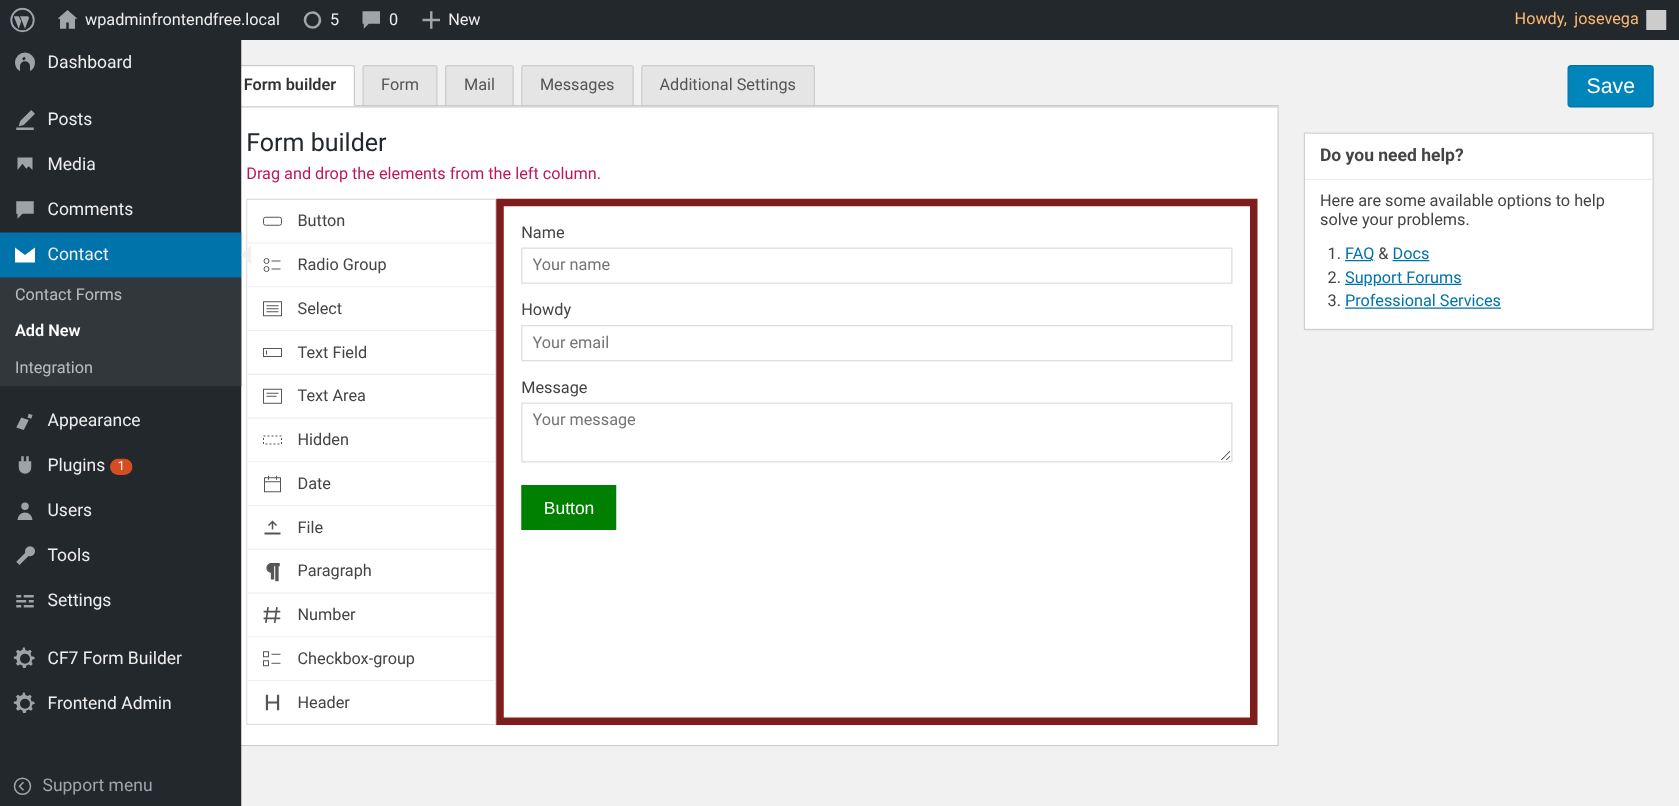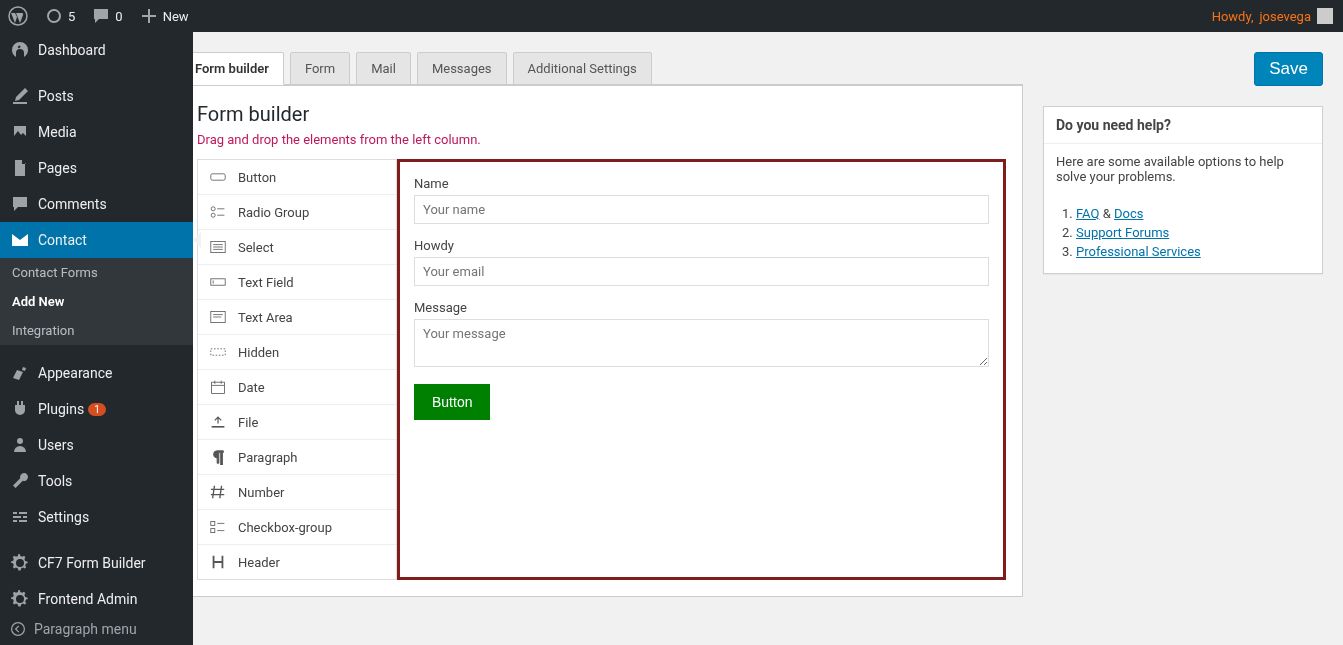--- a/index.html
+++ b/index.html
@@ -2,21 +2,21 @@
 <html><head>
 <meta charset="utf-8">
 <style>
 * { box-sizing: border-box; margin: 0; padding: 0; }
 body { font-family: -apple-system, BlinkMacSystemFont, "Segoe UI", Roboto, Oxygen-Sans, Ubuntu, Cantarell, "Helvetica Neue", sans-serif; font-size: 13px; color: #444; background: #f1f1f1; }
 
 
 #adminbar { position: fixed; top: 0; left: 0; right: 0; height: 32px; background: #23282d; color: #eee; display: flex; align-items: center; justify-content: space-between; padding: 0 10px 0 0; z-index: 1000; font-size: 13px; }
 #adminbar .ab-left { display: flex; align-items: center; gap: 0; }
 #adminbar .ab-item { display: flex; align-items: center; padding: 0 8px; height: 32px; cursor: pointer; color: #a0a5aa; }
-#adminbar .ab-right { display: flex; align-items: center; gap: 6px; color: #f97316; padding-left: 24px; }
+#adminbar .ab-right { display: flex; align-items: flex-start; gap: 6px; color: #fdba74; padding-left: 24px; }
 #adminbar .avatar { width: 16px; height: 16px; background: #ccc; }
 #adminbar svg { width: 20px; height: 20px; fill: #a0a5aa; }
 #adminbar .ab-label { margin-left: 4px; color: #eee; }
 
 
 #adminmenu { position: fixed; top: 32px; left: 0; bottom: 0; width: 193px; background: #23282d; color: #eee; font-size: 14px; }
 #adminmenu ul { list-style: none; }
 #adminmenu li.menu-item { display: flex; align-items: center; padding: 8px 10px; cursor: pointer; color: #eee; }
 #adminmenu li.menu-item.sep { margin-top: 10px; }
 #adminmenu li.current { background: #0073aa; position: relative; }
@@ -46,48 +46,54 @@
 .panel h2 { font-size: 20px; font-weight: 400; margin-bottom: 6px; color: #23282d; }
 .panel .desc { color: #be185d; margin-bottom: 12px; display:block; }
 
 .fb-row { display: flex; }
 .fb-elements { width: 200px; border: 1px solid #ddd; }
 .fb-elements .el { display: flex; align-items: center; padding: 9px 10px; border-bottom: 1px solid #eee; cursor: move; background: #fff; font-size: 13px; color: #444; }
 .fb-elements .el:last-child { border-bottom: none; }
 .fb-elements .el-icon { width: 20px; height: 16px; margin-right: 10px; display: inline-flex; align-items: center; justify-content: center; color: #555; }
 .fb-elements .el-icon svg { width:16px; height:16px; fill:#555; stroke:#555; }
 
-.fb-canvas { flex: 1; border: 3px solid #7f1d1d; padding: 14px; background: #fff; }
+.fb-canvas { flex: 1; border: 6px solid #7f1d1d; padding: 14px; background: #fff; }
 .fb-canvas label { display: block; margin-bottom: 4px; color: #444; }
 .fb-canvas input[type="text"], .fb-canvas textarea { width: 100%; padding: 6px 8px; border: 1px solid #ddd; font-size: 13px; color: #555; font-family: inherit; }
 .fb-canvas .field { margin-bottom: 14px; }
 .fb-canvas textarea { resize: both; height: 48px; }
 .fb-canvas .form-button { background: #008000; color: #fff; border: none; padding: 10px 18px; font-size: 14px; cursor: pointer; }
 
 
 .side-col { width: 280px; }
 .save-row { display: flex; justify-content: flex-end; margin-bottom: 20px; }
 .save-btn { background: #0085ba; border: 1px solid #0073aa; color: #fff; padding: 6px 14px; border-radius: 3px; cursor: pointer; font-size: 17px; }
 .help-box { background: #fff; border: 1px solid #ccd0d4; box-shadow: 0 1px 1px rgba(0,0,0,0.04); }
 .help-box h3 { font-size: 14px; padding: 10px 12px; border-bottom: 1px solid #eee; }
 .help-box .help-body { padding: 10px 12px; font-size: 13px; color: #444; }
-.help-box ol { margin-left: 20px; margin-top: 22px; }
+.help-box ol { margin-left: 20px; margin-top: 12px; }
 .help-box ol li { margin-bottom: 4px; }
 .help-box a { color: #0073aa; text-decoration: underline; cursor: pointer; }
 </style>
 </head>
 <body>
 
 <div id="adminbar">
   <div class="ab-left">
     <div class="ab-item">
       <svg viewBox="0 0 20 20">
           <circle cx="10" cy="10" r="9" fill="none" stroke="#a0a5aa" stroke-width="1.5"></circle>
           <path d="M3 7l4 10 2-6-2-4zm5 0l4 10 3-8c.5-1.3-.2-2-1-2zm-5 0h3m4 0h3"></path>
         </svg>
+    </div>
+    <div class="ab-item">
+      <svg viewBox="0 0 20 20">
+          <path d="M10 2L2 9h2v8h5v-5h2v5h5V9h2z"></path>
+        </svg>
+      <span class="ab-label">wpadminfrontendfree.local</span>
     </div>
     <div class="ab-item">
       <svg viewBox="0 0 20 20">
           <path d="M10 3a7 7 0 00-7 7h2a5 5 0 119.3 2.5l1.4 1.4A7 7 0 0010 3zm0 14a7 7 0 007-7h-2a5 5 0 11-9.3-2.5L4.3 6.1A7 7 0 0010 17z"></path>
         </svg>
       <span class="ab-label">5</span>
     </div>
     <div class="ab-item">
       <svg viewBox="0 0 20 20">
           <path d="M3 3h14v10H8l-4 4v-4H3z"></path>
@@ -130,28 +136,20 @@
       <span class="menu-icon">
           <svg viewBox="0 0 20 20">
             <path d="M4 4h12v10l-3-3-2 2-3-4-4 5zM6 7a1 1 0 110-2 1 1 0 010 2z"></path>
           </svg>
         </span>
       <span>Media</span>
     </li>
     <li class="menu-item">
       <span class="menu-icon">
           <svg viewBox="0 0 20 20">
-            <path d="M5 2h7l3 3v13H5zM12 2v4h4"></path>
-          </svg>
-        </span>
-      <span>Pages</span>
-    </li>
-    <li class="menu-item">
-      <span class="menu-icon">
-          <svg viewBox="0 0 20 20">
             <path d="M3 3h14v10H8l-4 4v-4H3z"></path>
           </svg>
         </span>
       <span>Comments</span>
     </li>
     <li class="menu-item current">
       <span class="menu-icon">
           <svg viewBox="0 0 20 20">
             <path fill="#fff" d="M2 4h16v12H2zM2 4l8 6 8-6"></path>
           </svg>
@@ -220,21 +218,21 @@
           </svg>
         </span>
       <span>Frontend Admin</span>
     </li>
   </ul>
   <div class="collapse">
     <svg viewBox="0 0 20 20">
         <circle cx="10" cy="10" r="8" fill="none" stroke="#a0a5aa" stroke-width="1.5"></circle>
         <path d="M11 6l-4 4 4 4" fill="none" stroke="#a0a5aa" stroke-width="1.5"></path>
       </svg>
-    <span>Paragraph menu</span>
+    <span>Support menu</span>
   </div>
 </div>
 
 <div id="wpcontent">
   <div class="wrap">
     <div class="main-col">
       <div class="nav-tabs">
         <div class="tab active"><span>Form builder</span></div>
         <div class="tab"><span>Form</span></div>
         <div class="tab"><span>Mail</span></div>

